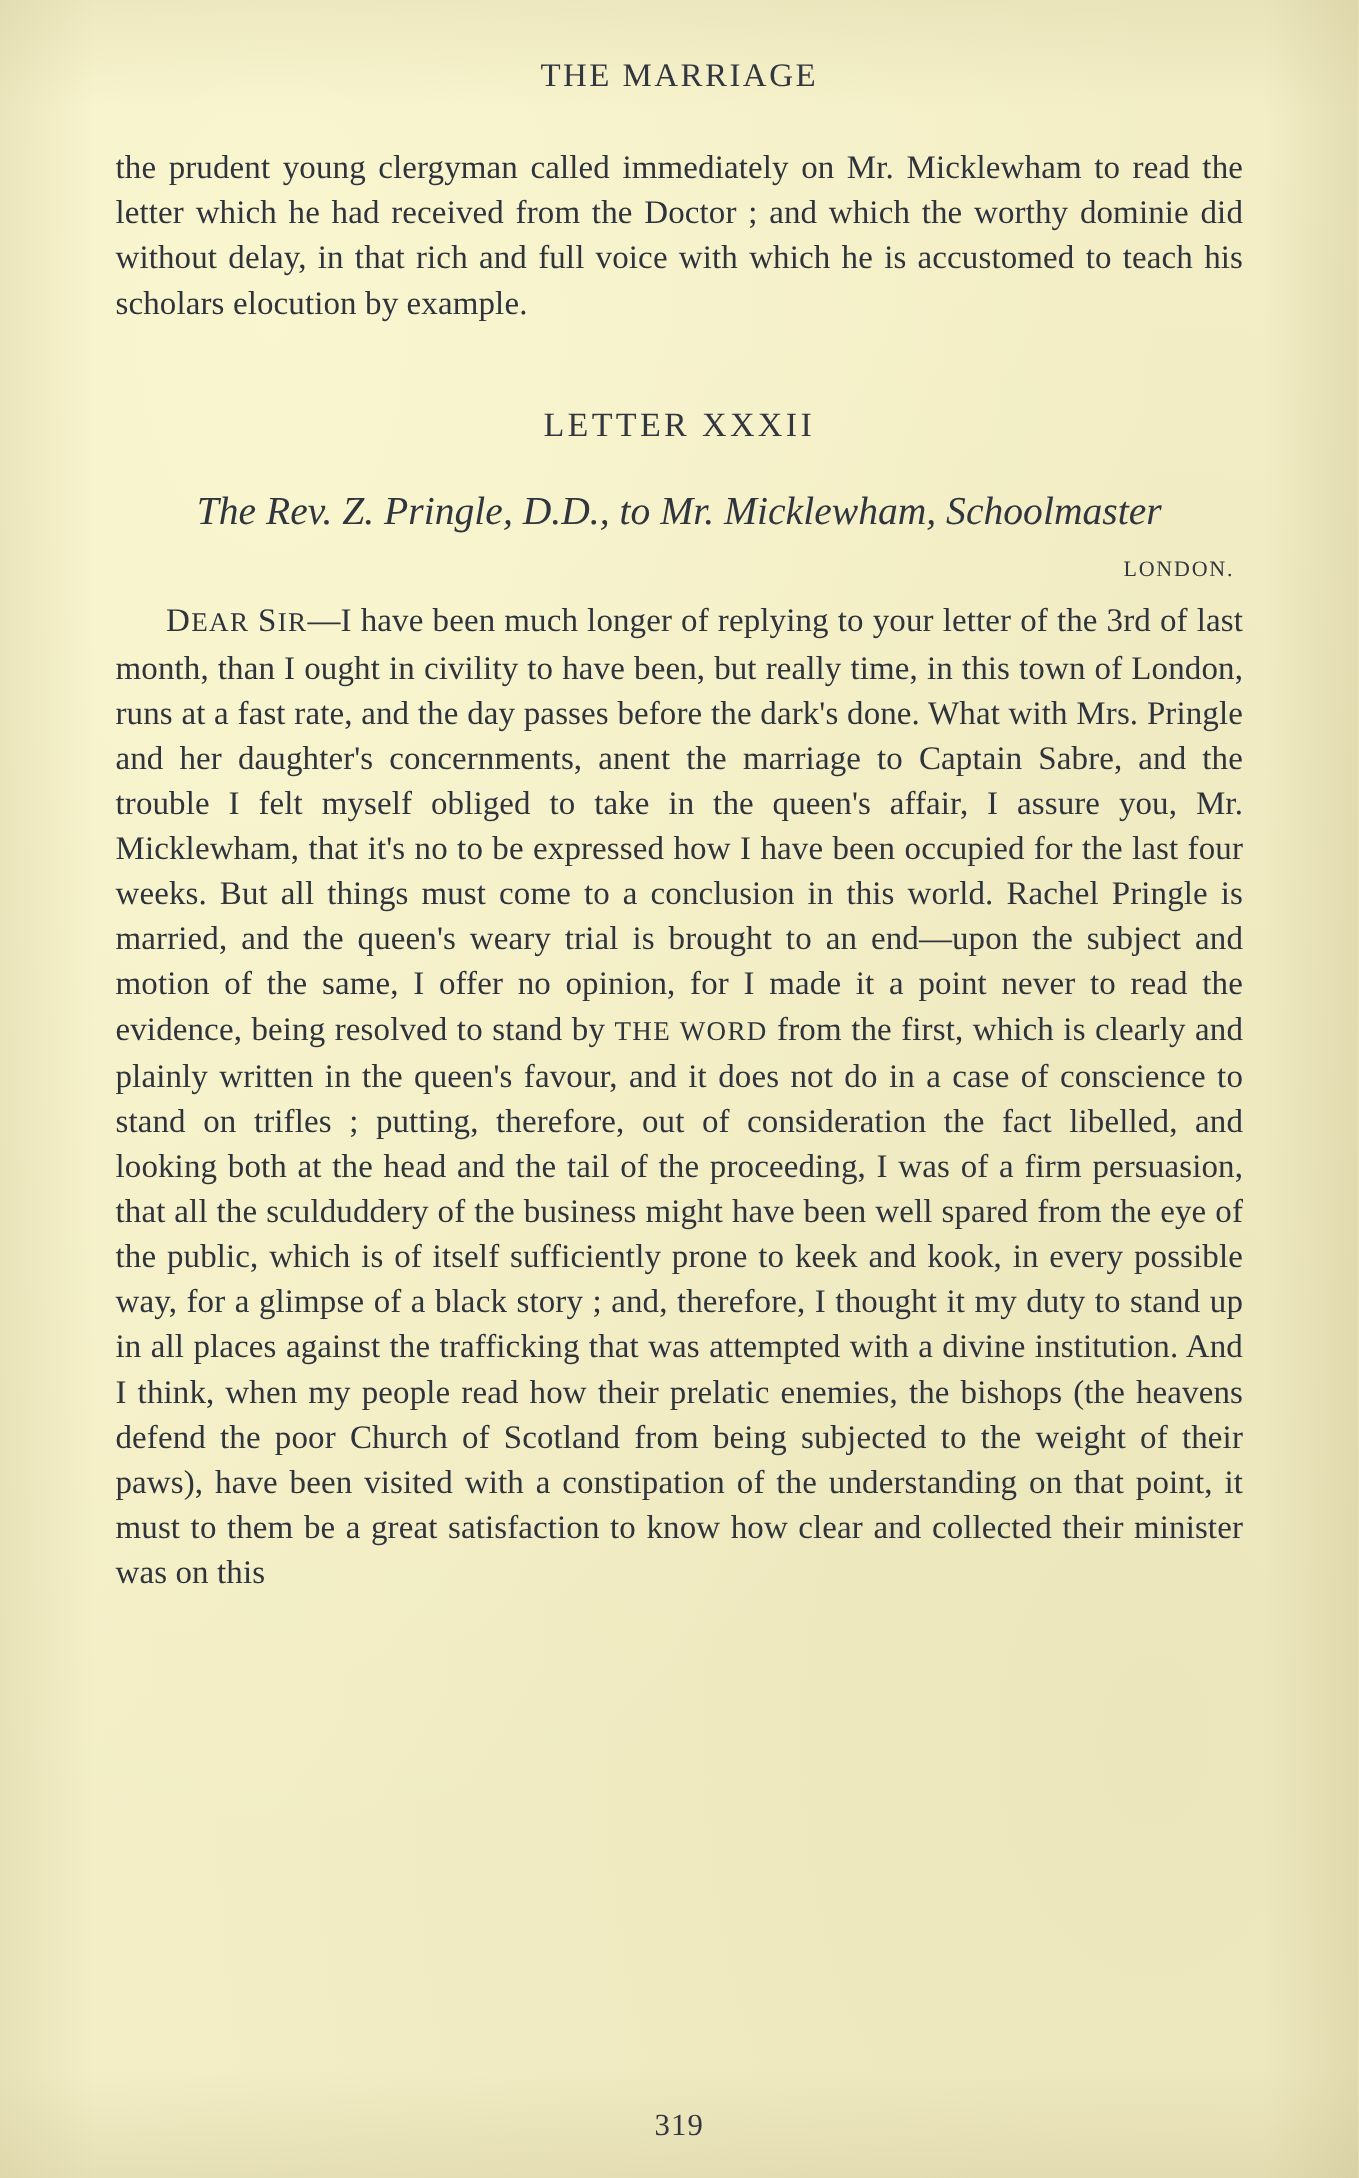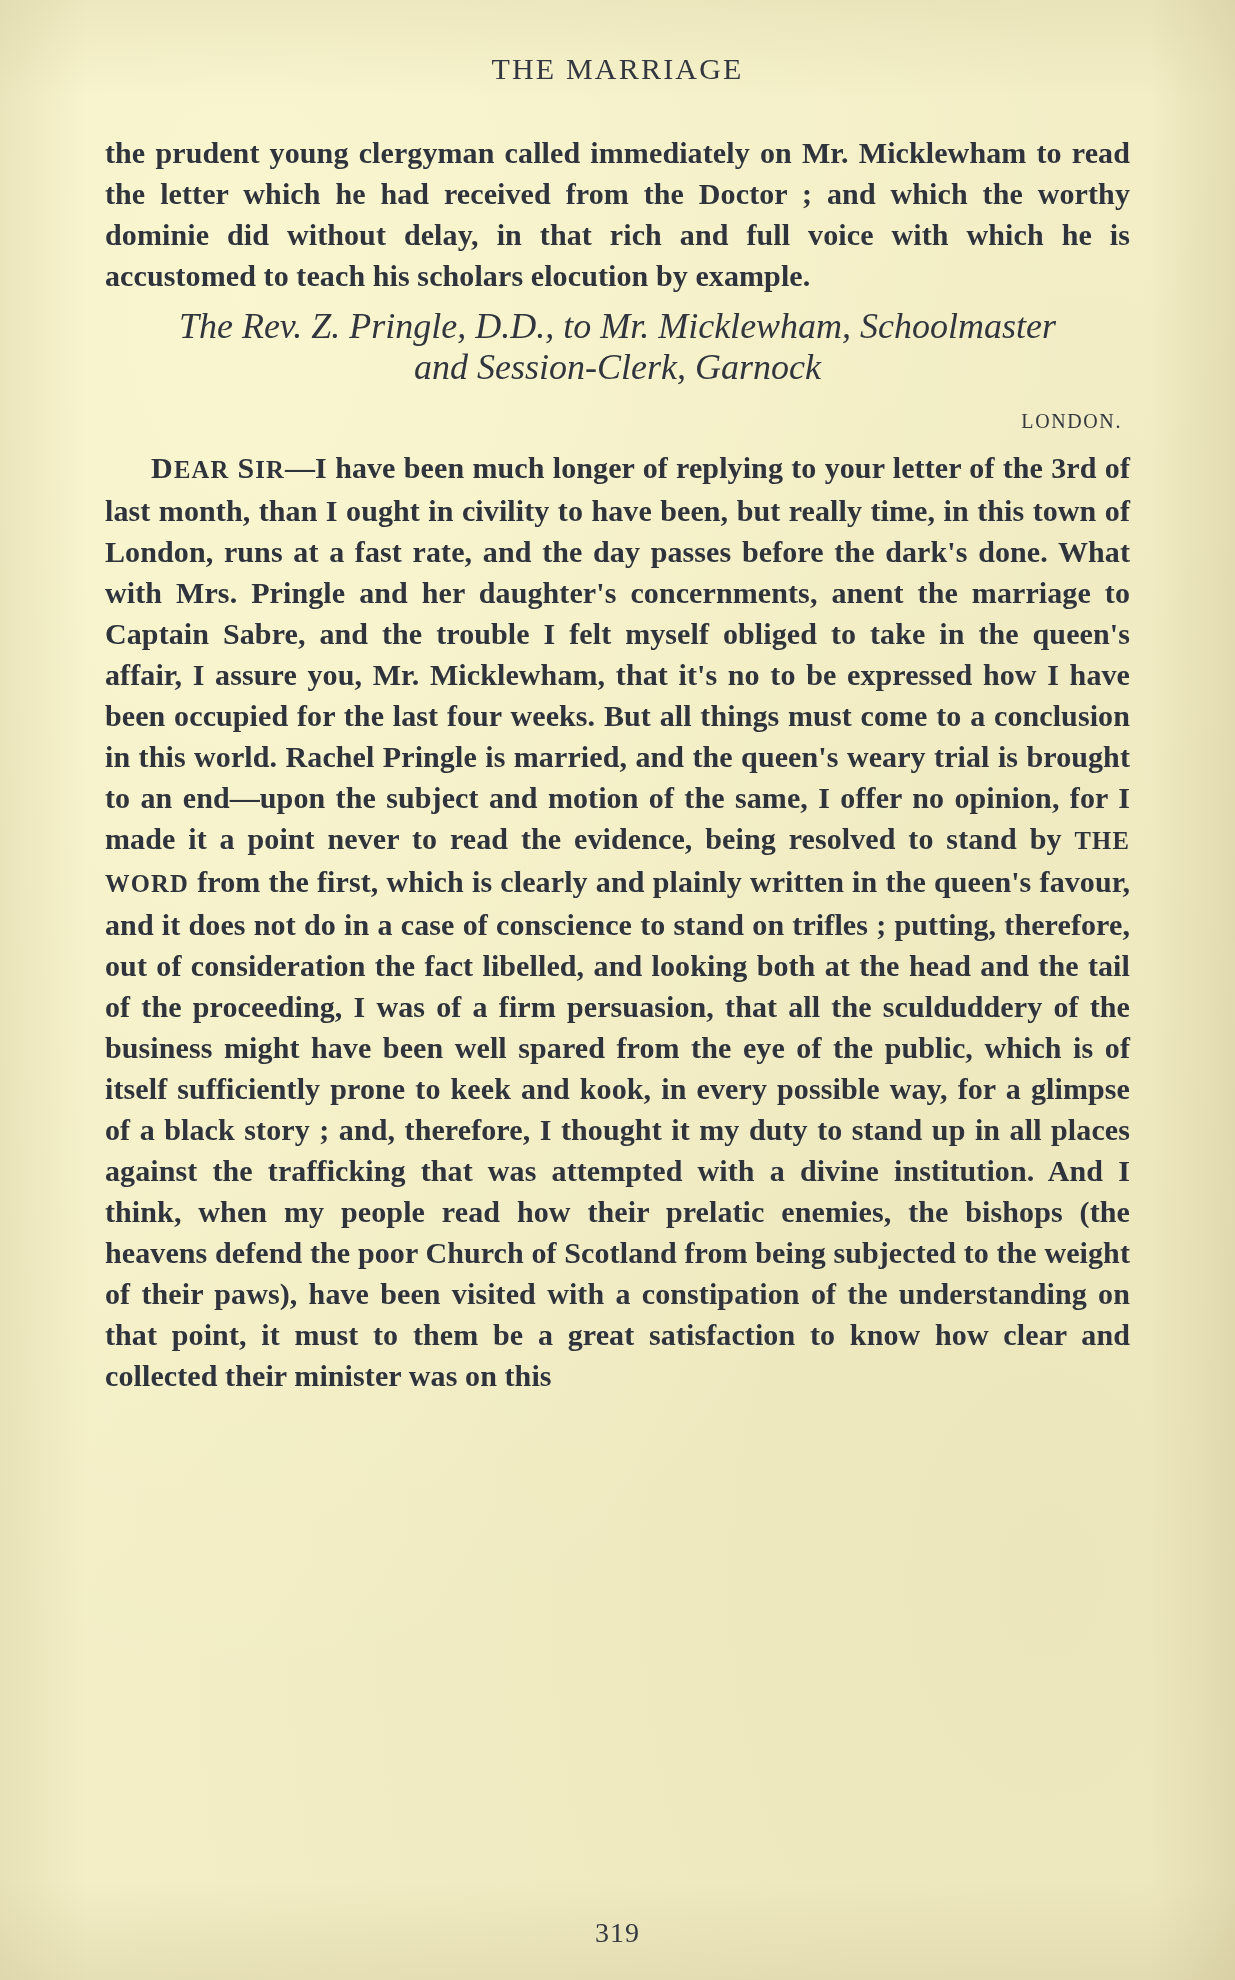--- a/index.html
+++ b/index.html
@@ -49,21 +49,20 @@
     font-variant: normal;
   }
   .para {
     font-size: 30px;
     line-height: 41px;
     text-align: justify;
     text-justify: inter-word;
     margin: 0 0 10px 0;
     color: #2e333c;
     letter-spacing: 0.1px;
-    font-weight: bold;
   }
   .para.first {
     margin-top: 0;
   }
   .letter-heading {
     text-align: center;
     font-size: 31px;
     letter-spacing: 3px;
     margin: 72px 0 40px 0;
     color: #33373f;
@@ -115,24 +114,24 @@
 </head>
 <body>
 
 <div class="page">
   <div class="content">
 
     <div class="running-head">THE MARRIAGE</div>
 
     <p class="para first">the prudent young clergyman called immediately on Mr. Micklewham to read the letter which he had received from the Doctor ; and which the worthy dominie did without delay, in that rich and full voice with which he is accustomed to teach his scholars elocution by example.</p>
 
+    <div class="letter-heading">LETTER XXXII</div>
 
     <div class="letter-subtitle">
       <span>The Rev. Z. Pringle, D.D., to Mr. Micklewham, Schoolmaster</span><br>
-      <span>and Session-Clerk, Garnock</span>
     </div>
 
     <div class="dateline">LONDON.</div>
 
     <p class="para body-text">
       <span class="indent"></span><span class="salutation"><span class="bigcap">D</span><span class="smallcaps">EAR </span><span class="bigcap">S</span><span class="smallcaps">IR</span></span><span>—I have been much longer of replying to your letter of the 3rd of last month, than I ought in civility to have been, but really time, in this town of London, runs at a fast rate, and the day passes before the dark's done.   What with Mrs. Pringle and her daughter's concernments, anent the marriage to Captain Sabre, and the trouble I felt myself obliged to take in the queen's affair, I assure you, Mr. Micklewham, that it's no to be expressed how I have been occupied for the last four weeks.   But all things must come to a conclusion in this world.   Rachel Pringle is married, and the queen's weary trial is brought to an end—upon the subject and motion of the same, I offer no opinion, for I made it a point never to read the evidence, being resolved to stand by </span><span class="smallcaps">THE WORD</span><span> from the first, which is clearly and plainly written in the queen's favour, and it does not do in a case of conscience to stand on trifles ; putting, therefore, out of consideration the fact libelled, and looking both at the head and the tail of the proceeding, I was of a firm persuasion, that all the sculduddery of the business might have been well spared from the eye of the public, which is of itself sufficiently prone to keek and kook, in every possible way, for a glimpse of a black story ; and, therefore, I thought it my duty to stand up in all places against the trafficking that was attempted with a divine institution.   And I think, when my people read how their prelatic enemies, the bishops (the heavens defend the poor Church of Scotland from being subjected to the weight of their paws), have been visited with a constipation of the understanding on that point, it must to them be a great satisfaction to know how clear and collected their minister was on this</span>
     </p>
 
   </div>
 

